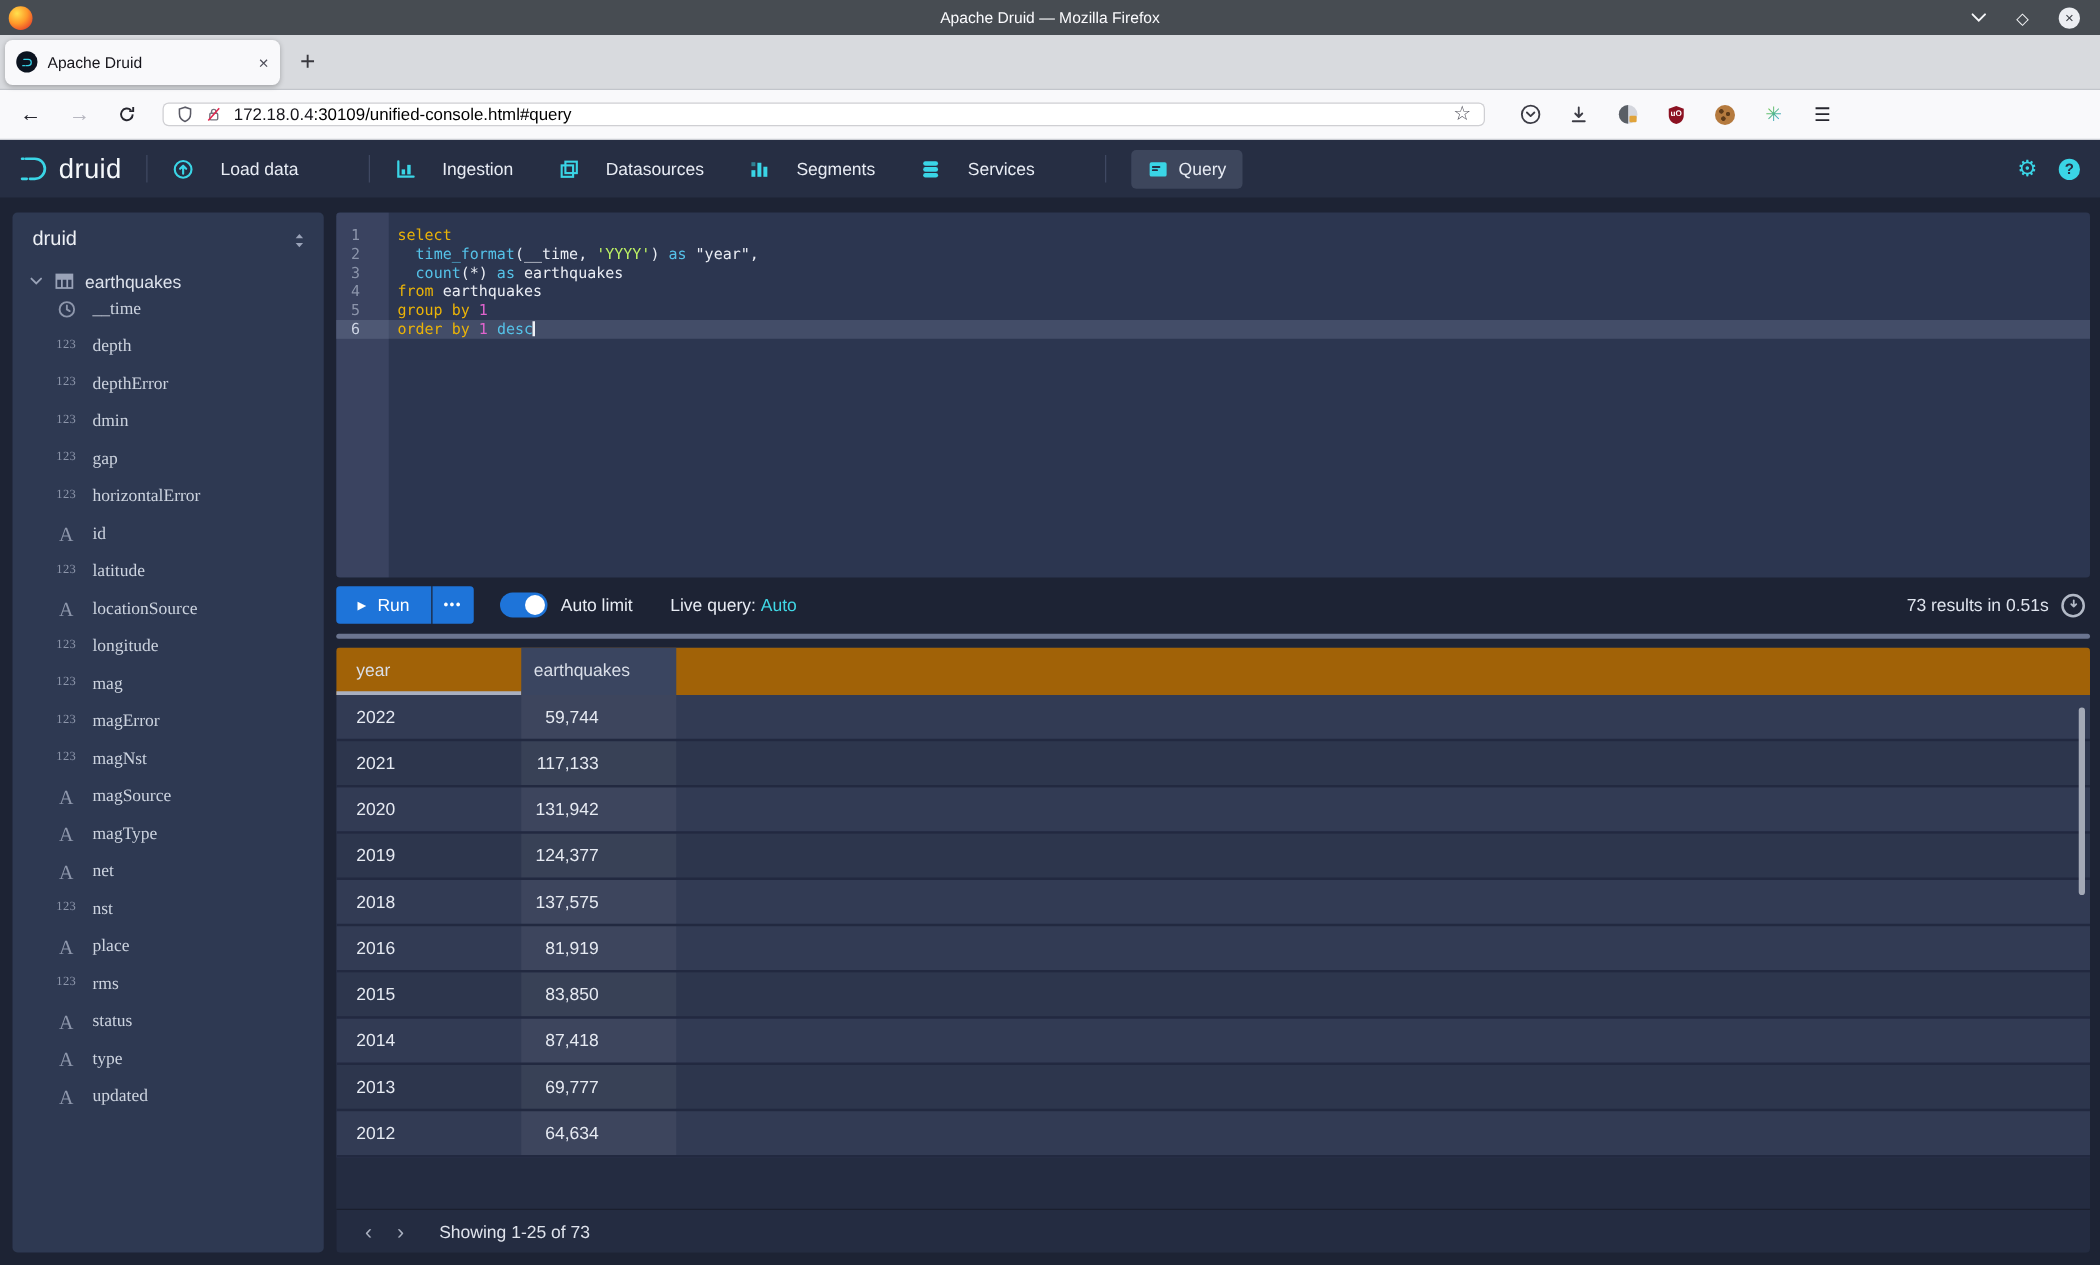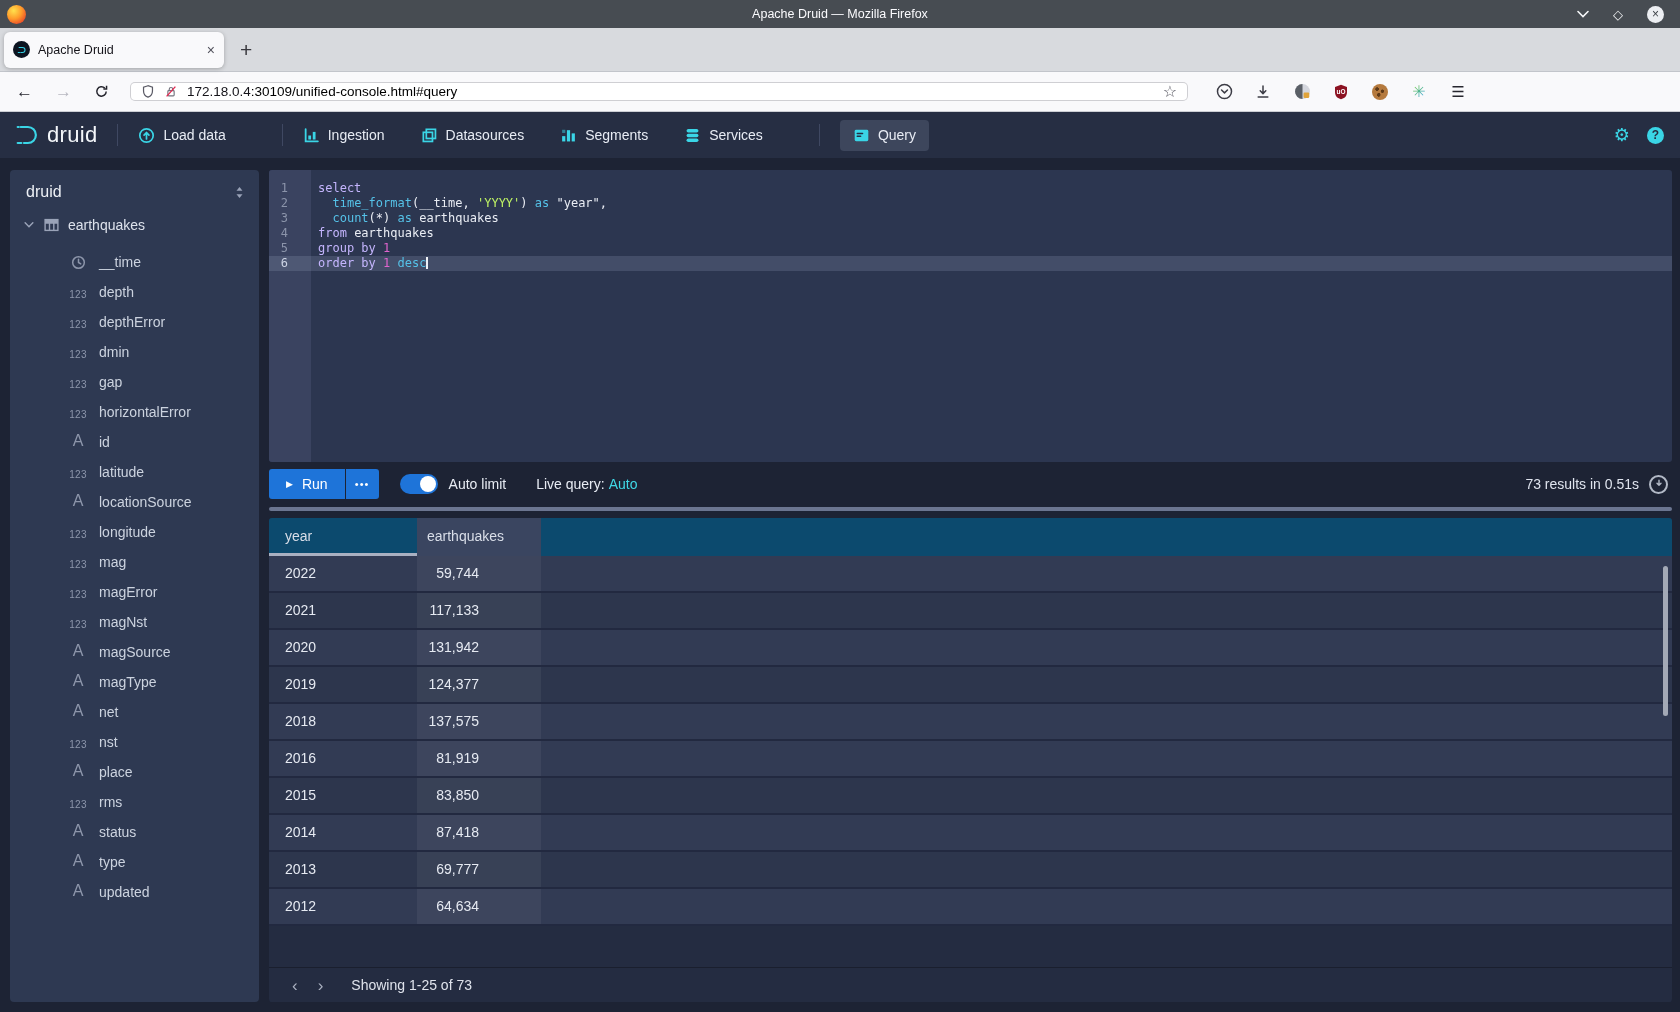--- a/index.html
+++ b/index.html
@@ -53,55 +53,55 @@
                 #b57a3e; }
   .ti-asterisk { font-size:16px; background:linear-gradient(135deg,#6cc644 20%,#2e9fe6 80%);
      -webkit-background-clip:text; background-clip:text; color:#2e9fe6; -webkit-text-fill-color:transparent; }
   .ti-menu { font-size:15px; color:#26262e; }
 
   
   .druidbar { height:46px; background:#262e43; display:flex; align-items:center; color:#e8ecf4; }
   .brand { display:flex; align-items:center; gap:7px; margin-left:14px; }
   .brand-word { font-size:22px; color:#f4f7fa; letter-spacing:.3px; }
   .dvd { width:1px; height:22px; background:#3f4862; margin:0 20px; }
-  .nav-item { display:flex; align-items:center; gap:8px; font-size:14px; margin-right:36px; color:#e8ecf4; }
+  .nav-item { display:flex; align-items:center; gap:21px; font-size:14px; margin-right:36px; color:#e8ecf4; }
   .nav-item svg, .brand svg { display:block; }
   .query-pill { display:flex; align-items:center; gap:8px; font-size:14px; background:#3d465c;
     border-radius:4px; padding:7px 13px; margin-right:0;text-align:right; }
   .hdr-right { margin-left:auto; display:flex; align-items:center; gap:17px; margin-right:16px; }
   .gear { color:#3ad5e6; font-size:18px; line-height:1; }
   .help { width:17px; height:17px; border-radius:50%; background:#3ad5e6; color:#262e43;
     font-size:12px; font-weight:bold; display:flex; align-items:center; justify-content:center; }
 
   
   .content { display:flex; height:854px; padding:12px 8px 10px 10px; gap:10px; }
 
   .sidebar { width:249px; flex-shrink:0; background:#2e3952; border-radius:4px; overflow:hidden; }
   .sb-head { display:flex; align-items:center; justify-content:space-between;
     padding:13px 13px 9px 16px; font-size:16px; color:#edf0f5; }
   .tree-table { display:flex; align-items:center; height:30px; padding-left:13px; gap:8px;
     font-size:14px; color:#dde2ec; }
-  .tree-col { display:flex; align-items:flex-end; height:30px; padding-left:56px; gap:9px;
-    font-size:14px; color:#ccd3df; }
+  .tree-col { display:flex; align-items:flex-start; height:30px; padding-left:31px; gap:9px;
+    font-size:14px; color:#ccd3df;font-family:Liberation Serif, serif; }
   .ic-slot { width:24px; display:flex; align-items:center; justify-content:center; flex-shrink:0; }
   .ic-123 { font-size:10px; color:#8d96ab; letter-spacing:.3px; }
   .ic-A { font-size:16px; color:#8d96ab; }
 
   .main { flex:1; min-width:0; display:flex; flex-direction:column; }
 
   .editor { height:292px; background:#2c3650; border-radius:3px; overflow:hidden; position:relative;
     font-family:"DejaVu Sans Mono", monospace; font-size:12px; line-height:15px; }
   .gutter-bg { position:absolute; left:0; top:0; bottom:0; width:42px; background:#3a4360; }
   .elines { position:relative; padding-top:11px; }
   .eline { display:flex; }
   .gut { width:42px; flex-shrink:0; text-align:right; padding-right:23px; color:#8b94aa; }
   .code { padding-left:7px; white-space:pre; color:#eaedf4; }
   .eline.active { background:#434d68; }
   .eline.active .gut { background:#4e5874; color:#cdd4e4; }
-  .kw { color:#c4b5fd;text-align:center; } .fn { color:#55c2e8; } .str { color:#bef264; }
+  .kw { color:#eab308;text-align:center; } .fn { color:#55c2e8; } .str { color:#bef264; }
   .num { color:#df64cd; } .pl { color:#eaedf4; }
   .cursor { display:inline-block; width:2px; height:12px; background:#eef1f6; vertical-align:-1.5px; }
 
   .runbar { height:30px; margin-top:7px; display:flex; align-items:center; }
   .btn-run { display:flex; align-items:center; gap:9px; background:#1e74d9; color:#fff;
     font-size:14px; height:30px; padding:0 17px; border-radius:3px 0 0 3px; }
   .play { font-size:9px; line-height:1; }
   .btn-more { background:#1e74d9; color:#fff; width:33px; height:30px; margin-left:1px;
     border-radius:0 3px 3px 0; display:flex; align-items:center; justify-content:center;
     font-size:11px; letter-spacing:1px; }
@@ -112,21 +112,21 @@
   .lq-value { color:#40d8e6; margin-left:4px; }
   .results-info { margin-left:auto; display:flex; align-items:center; gap:10px;
     font-size:14px; color:#dfe4ee; margin-right:4px; }
   .dl-circle { width:19px; height:19px; border-radius:50%; border:2px solid #b2b9c6; color:#b2b9c6;
     display:flex; align-items:center; justify-content:center; }
 
   .splitter { height:4px; background:#6b7590; border-radius:2px; margin-top:8px; }
 
   .results { flex:1; margin-top:7px; background:#242c41; border-radius:3px; overflow:hidden;
     display:flex; flex-direction:column; position:relative; }
-  .thead { display:flex; height:38px; background:#0c4a6e; flex-shrink:0; }
+  .thead { display:flex; height:38px; background:#a16207; flex-shrink:0; }
   .th { font-size:14px; color:#d9dee8; padding-top:10px; }
   .th-year { width:148px; padding-left:16px; border-bottom:3px solid #a9b0c1; }
   .th-eq { width:124px; padding-left:10px; background:#3a4560; }
   .th-rest { flex:1; }
   .tbody { flex:1; overflow:hidden; position:relative; }
   .trow { display:flex; height:37px; border-bottom:2px solid #222940; font-size:14px; color:#e6eaf2; }
   .trow.even { background:#323b54; }
   .trow.odd { background:#2d364d; }
   .td-year { width:148px; padding:9px 0 0 16px; }
   .td-eq { width:124px; padding:9px 0 0 10px; background:rgba(255,255,255,.055); }

